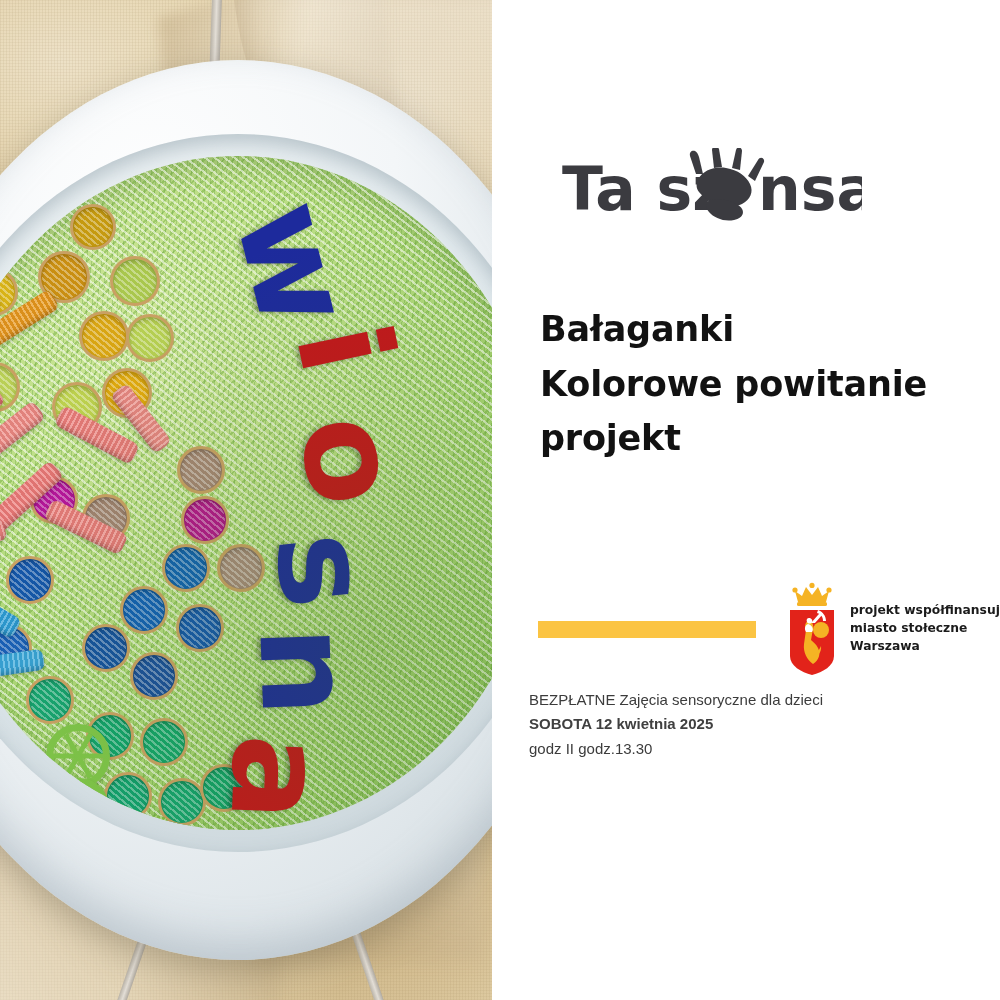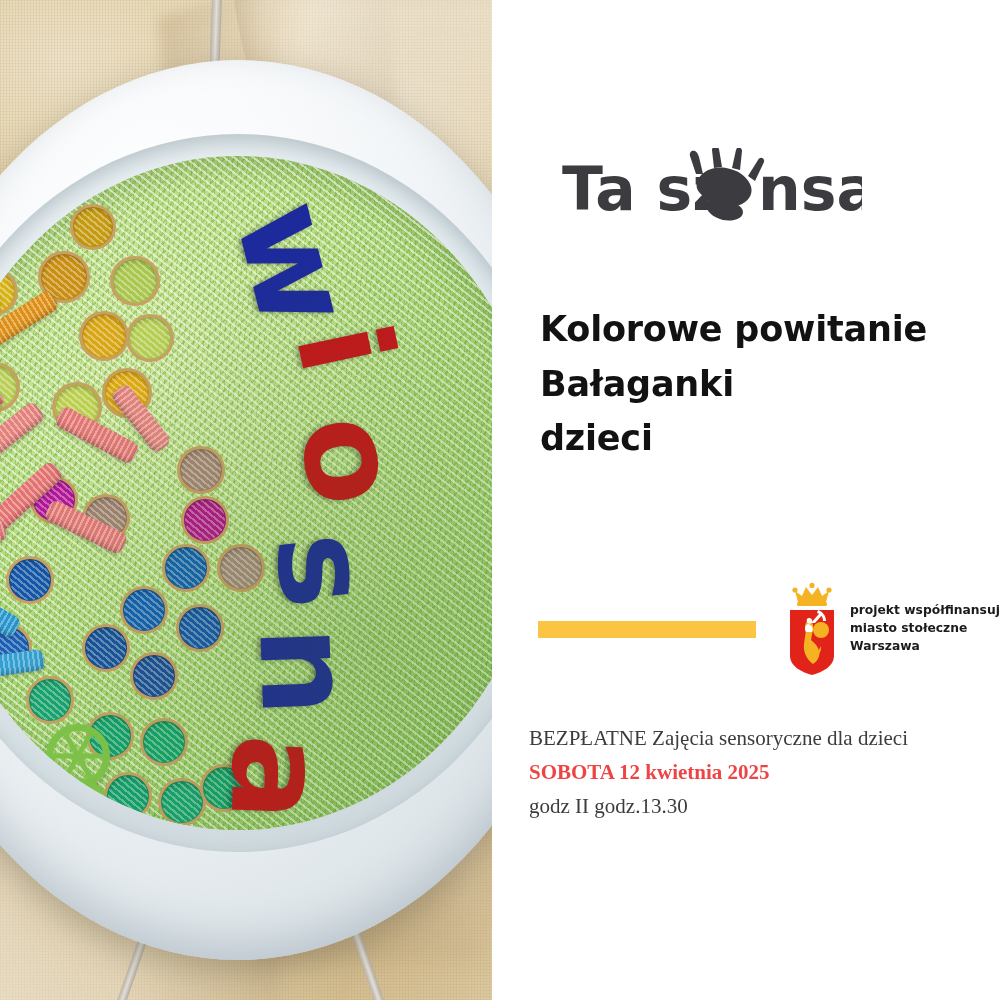--- a/index.html
+++ b/index.html
@@ -167,25 +167,25 @@
     display:flex;align-items:center;gap:11px;
   }
   .crest{width:54px;height:94px;display:block;}
   .warsaw-text{
     font-family:"DejaVu Sans", sans-serif;
     font-size:12.3px;font-weight:700;color:#1b1b1b;line-height:1.45;
     white-space:nowrap;
   }
 
   .body-copy{
-    position:absolute;left:37px;top:721px;width:450px;
-    font-family:Liberation Serif, serif;
-    font-size:21px;color:#3c3c3c;line-height:1.62;
-  }
-  .body-copy .strong{font-weight:700;color:#ef4444;}
+    position:absolute;left:37px;top:688px;width:450px;
+    font-family:Liberation Sans, sans-serif;
+    font-size:15px;color:#3c3c3c;line-height:1.62;
+  }
+  .body-copy .strong{font-weight:700;color:#404040;}
   .signup{
     position:absolute;left:37px;top:868px;width:455px;
     font-family:"DejaVu Sans", sans-serif;
     font-size:19.2px;color:#3c3c3c;line-height:1.62;
   }
 </style>
 </head>
 <body>
 
 <div class="poster">
@@ -297,23 +297,23 @@
           <path d="M8 24 L2 6 C1 2 4 0 7 1 C9 2 10 4 11 7 L15 24 Z"></path>
           <path d="M26 18 L24 0 C24 -4 29 -5 31 -1 L34 17 Z"></path>
           <path d="M44 18 L48 0 C49 -4 54 -3 54 1 L52 20 Z"></path>
           <path d="M60 26 L70 10 C72 6 77 8 76 12 L67 31 Z"></path>
         </g>
         <text x="196" y="62" font-family="DejaVu Sans, sans-serif" font-size="60" font-weight="700" fill="#3b3b40">nsa</text>
       </svg>
     </div>
 
     <div class="headline">
+      <div>Bałaganki</div>
       <div>Kolorowe powitanie</div>
-      <div>Bałaganki</div>
-      <div>dzieci</div>
+      <div>projekt</div>
     </div>
 
     <div class="yellow-bar"></div>
 
     <div class="warsaw">
       <svg class="crest" viewBox="0 0 54 94" xmlns="http://www.w3.org/2000/svg" role="img">
 
         <g fill="#f5b324">
           <path d="M13 20 L10 9 L17 14 L21 5 L27 13 L33 5 L37 14 L44 9 L41 20 Z"></path>
           <rect x="12" y="20" width="30" height="4" rx="1.6"></rect>

